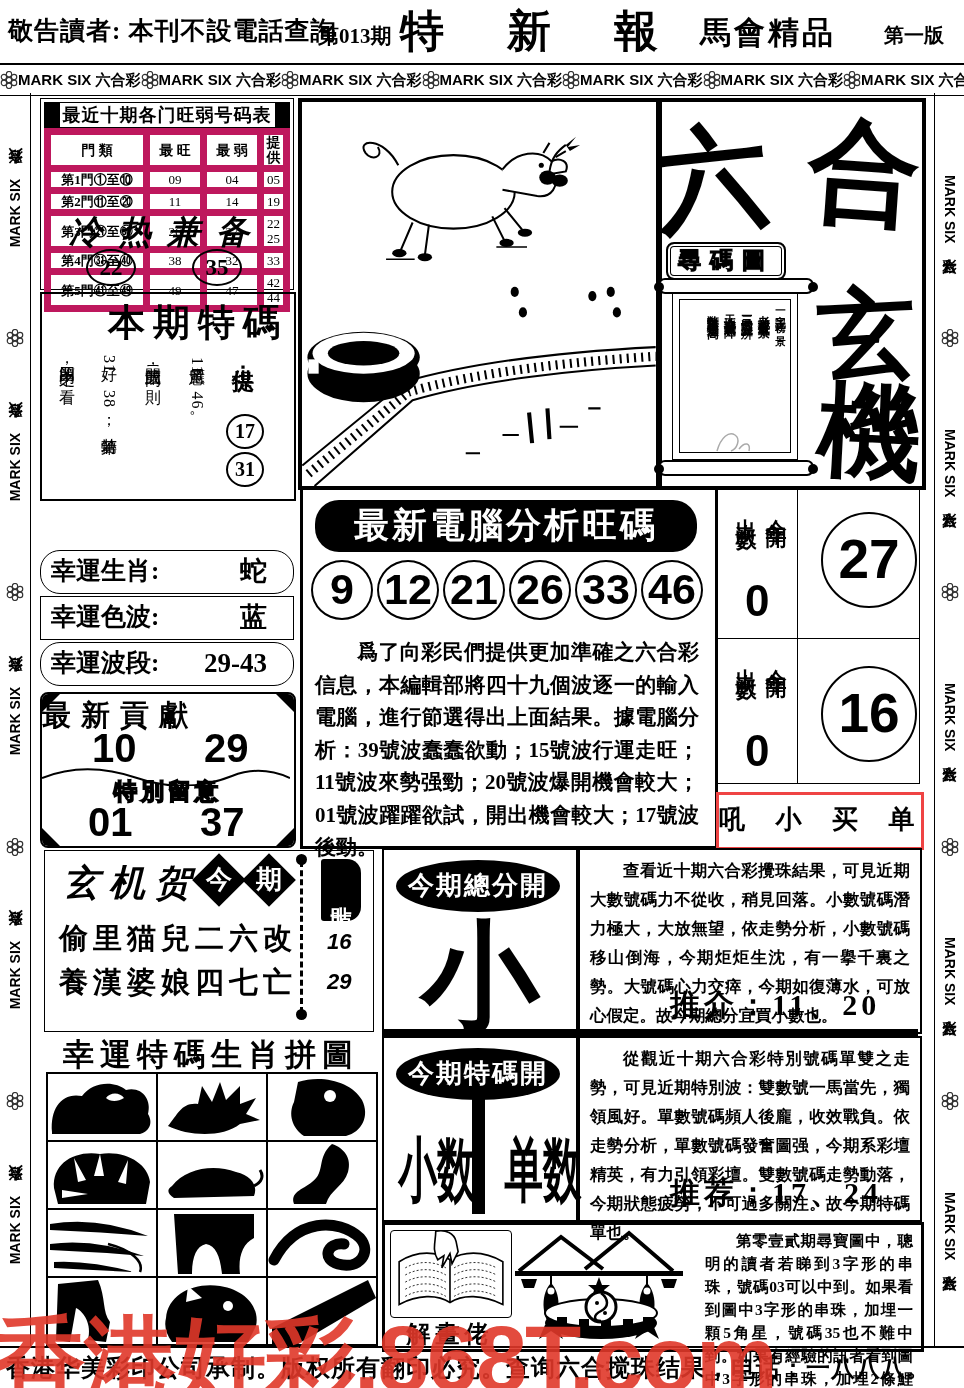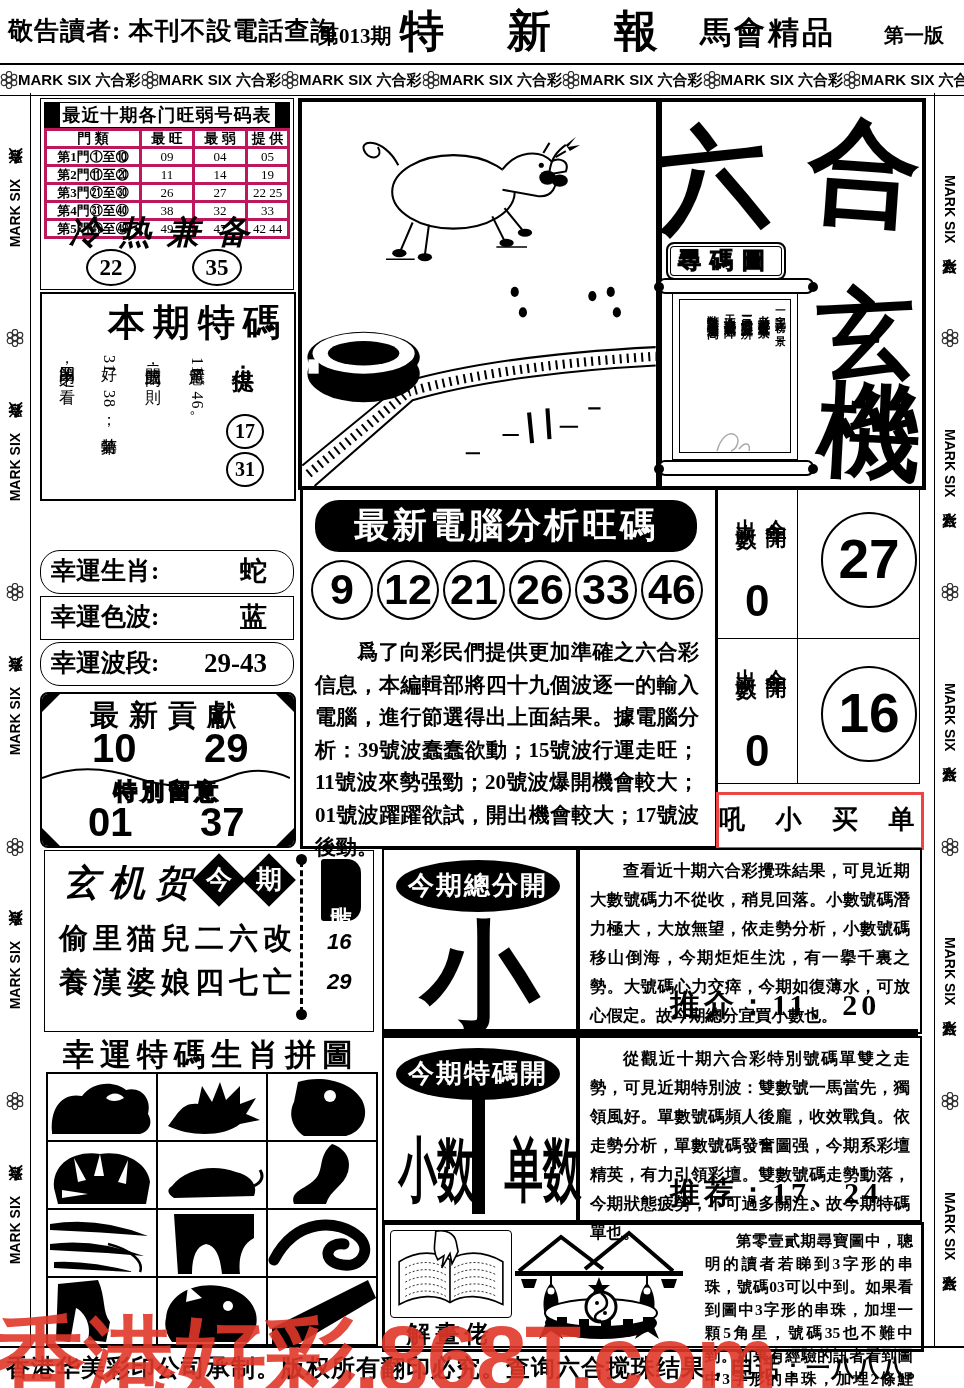--- a/index.html
+++ b/index.html
@@ -21,21 +21,21 @@
   .sidestrip{top:93px;width:30px;height:1253px;display:flex;flex-direction:column;
              align-items:center;justify-content:space-evenly;font-family:"Liberation Sans",sans-serif;}
   .sidestrip.left{left:0;border-right:1px solid #000;}
   .sidestrip.right{left:934px;border-left:1px solid #000;}
   .sidestrip .mtx{font-size:14px;font-weight:bold;white-space:nowrap;line-height:14px;}
   
   .tblbox{left:40px;top:98px;width:252px;height:190px;border:1px solid #000;}
   .tbl-title{margin:3px 3px 0 3px;background:#000;text-align:center;padding:1px 0;}
   .tbl-title span{display:inline-block;background:#fff;font-size:18px;font-weight:900;letter-spacing:1px;padding:0 3px;}
   table.tbl{border-collapse:collapse;margin:0 3px;width:246px;}
-  table.tbl td,table.tbl th{border:3px solid #be185d;font-size:13px;text-align:center;padding:0;height:15px;line-height:15px;}
+  table.tbl td,table.tbl th{border:7px solid #be185d;font-size:13px;text-align:center;padding:0;height:15px;line-height:15px;}
   table.tbl th{font-size:14px;font-weight:bold;}
   td.gate{font-size:12px;font-weight:bold;white-space:nowrap;}
   .coldhot{left:52px;top:210px;width:230px;font-size:33px;font-weight:900;font-style:italic;letter-spacing:16px;text-align:center;white-space:nowrap;}
   .chnum{top:249px;width:46px;height:33px;border:2px solid #000;border-radius:50%;font-size:23px;font-weight:bold;line-height:33px;text-align:center;}
   
   .spbox{left:40px;top:292px;width:252px;height:205px;border:2px solid #000;}
   .sp-title{left:48px;top:298px;width:240px;text-align:right;font-size:37px;font-weight:700;letter-spacing:8px;white-space:nowrap;}
   .spcol{font-size:16px;letter-spacing:1px;line-height:18px;height:140px;}
   .spcircle{width:34px;height:31px;border:2px solid #000;border-radius:50%;text-align:center;font-size:20px;font-weight:bold;line-height:31px;}
   
@@ -43,21 +43,21 @@
   .lrow .lab{position:absolute;left:10px;}
   .lrow .val{position:absolute;right:26px;font-size:27px;}
   .rnd{border-radius:20px;}
   
   .contrib{left:40px;top:692px;width:252px;height:152px;border:2px solid #000;border-radius:8px;overflow:hidden;}
   .corner{position:absolute;width:0;height:0;}
   .c-tl{left:0;top:0;border-top:18px solid #000;border-right:18px solid transparent;}
   .c-tr{right:0;top:0;border-top:18px solid #000;border-left:18px solid transparent;}
   .c-bl{left:0;bottom:0;border-bottom:18px solid #000;border-right:18px solid transparent;}
   .c-br{right:0;bottom:0;border-bottom:18px solid #000;border-left:18px solid transparent;}
-  .contrib .ttl{position:absolute;left:0;top:2px;width:100%;text-align:center;font-size:29px;font-weight:900;letter-spacing:10px;}
+  .contrib .ttl{position:absolute;left:0;top:2px;width:100%;text-align:left;font-size:29px;font-weight:900;letter-spacing:10px;}
   .bignum{position:absolute;font-size:40px;font-weight:bold;font-family:"Liberation Sans",sans-serif;}
   .bubble{color:#fff;-webkit-text-stroke:1.6px #000;font-weight:900;}
   
   .mysbox{left:44px;top:850px;width:328px;height:180px;border:1px solid #000;}
   .mys-script{position:absolute;left:18px;top:8px;font-size:36px;font-weight:900;font-style:italic;letter-spacing:10px;}
   .dia{position:absolute;width:38px;height:38px;background:#000;transform:rotate(45deg);}
   .dia span{position:absolute;left:0;top:0;width:38px;height:38px;transform:rotate(-45deg);color:#fff;font-size:26px;font-weight:bold;text-align:center;line-height:38px;}
   .verse{position:absolute;left:14px;width:250px;font-size:29px;font-weight:900;letter-spacing:5px;white-space:nowrap;}
   .dashline{position:absolute;left:255px;top:10px;height:152px;border-left:3px dashed #000;}
   .dashline::before,.dashline::after{content:"";position:absolute;left:-7px;width:11px;height:11px;background:#000;border-radius:50%;}

